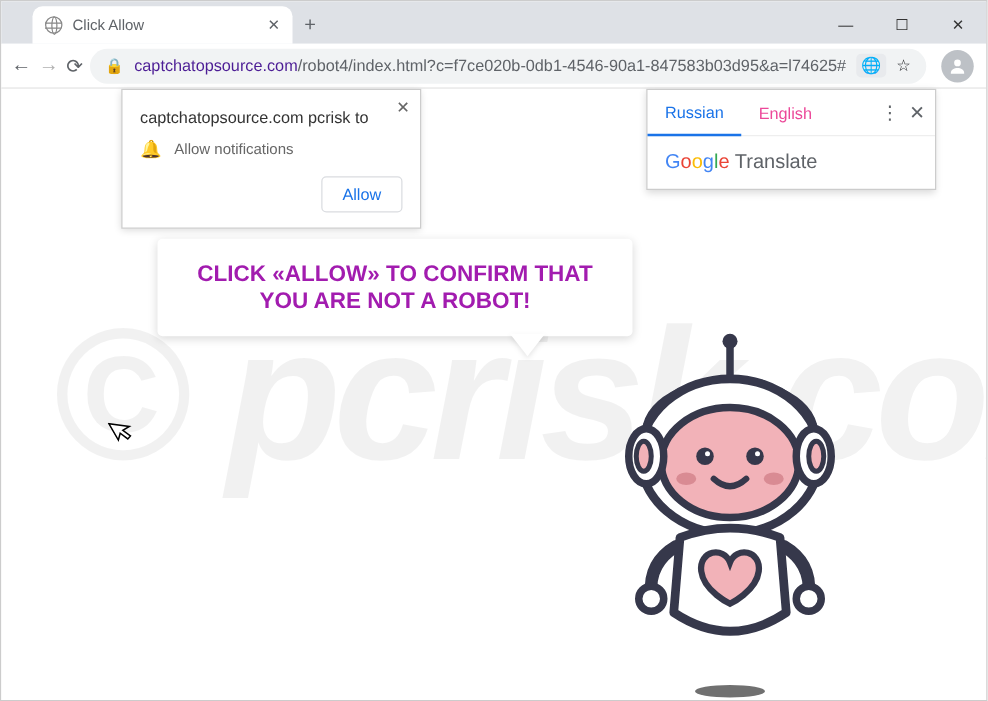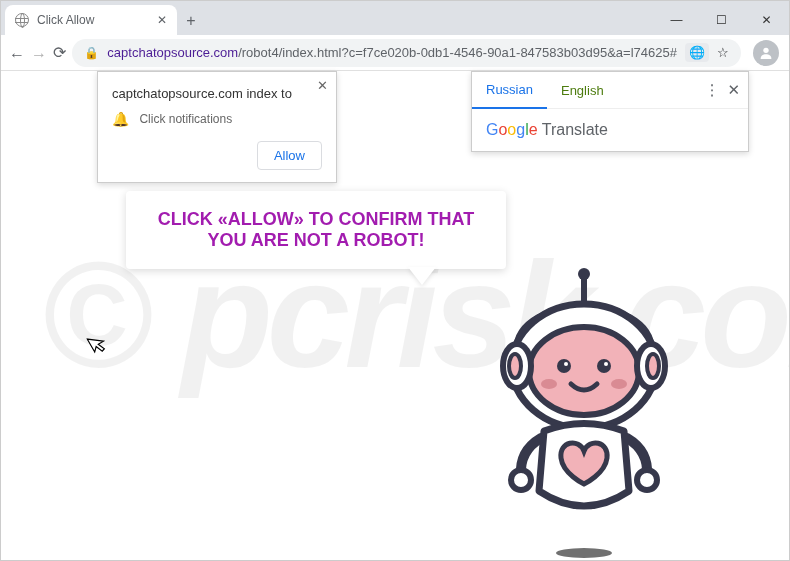--- a/index.html
+++ b/index.html
@@ -1,20 +1,20 @@
 <!DOCTYPE html>
 <html><head>
 <meta charset="utf-8">
 <style>
 * { margin: 0; padding: 0; box-sizing: border-box; font-family: "Segoe UI", Arial, sans-serif; }
 body { width: 790px; height: 561px; background: #fff; overflow: hidden; position: relative; border: 1px solid #ccc; }
 
 
 .titlebar { height: 34px; background: #dee1e6; display: flex; align-items: flex-end; }
-.tab { margin-left: 4px; height: 30px; background: #fff; border-radius: 8px 8px 0 0; display: flex; align-items: center; padding: 0 10px; width: 172px; font-size: 12px; color: #5f6368; gap: 8px; }
+.tab { margin-left: 25px; height: 30px; background: #fff; border-radius: 8px 8px 0 0; display: flex; align-items: center; padding: 0 10px; width: 208px; font-size: 12px; color: #5f6368; gap: 8px; }
 .tab .globe { width: 14px; height: 14px; border: 1.2px solid #888; border-radius: 50%; position: relative; flex-shrink: 0; }
 .tab .globe::before, .tab .globe::after { content: ""; position: absolute; background: transparent; border: 1.2px solid #888; }
 .tab .globe::before { left: 4px; top: -1px; width: 3px; height: 13px; border-radius: 50%; }
 .tab .globe::after { top: 4px; left: -1px; width: 13px; height: 3px; border-radius: 0; border-left: none; border-right: none; }
 .tab .title { flex: 1; white-space: nowrap; overflow: hidden; text-overflow: ellipsis; }
 .tab .close { font-size: 12px; color: #5f6368; cursor: pointer; }
 .newtab { width: 28px; height: 28px; display: flex; align-items: center; justify-content: center; font-size: 16px; color: #5f6368; cursor: pointer; }
 .wincontrols { margin-left: auto; display: flex; }
 .wincontrols div { width: 45px; height: 30px; display: flex; align-items: center; justify-content: center; color: #333; cursor: pointer; font-size: 12px; }
 
@@ -37,23 +37,23 @@
 
 .notif { position: absolute; top: 0; left: 96px; width: 240px; background: #fff; border: 1px solid #ccc; box-shadow: 0 2px 6px rgba(0,0,0,.15); padding: 14px 14px 12px 14px; font-size: 13px; z-index: 20; }
 .notif .close { position: absolute; top: 6px; right: 8px; font-size: 13px; color: #666; cursor: pointer; }
 .notif .line1 { color: #333; margin-bottom: 10px; }
 .notif .line2 { display: flex; align-items: center; gap: 10px; color: #666; font-size: 12px; margin-bottom: 14px; }
 .notif .bell { font-size: 14px; color: #666; }
 .notif .btns { display: flex; justify-content: flex-end; gap: 24px; }
 .notif button { background: #fff; border: 1px solid #dadce0; color: #1a73e8; padding: 6px 16px; font-size: 13px; border-radius: 4px; cursor: pointer; }
 
 
-.translate { position: absolute; top: 0; right: 40px; width: 278px; background: #fff; border: 1px solid #ccc; box-shadow: 0 2px 6px rgba(0,0,0,.15); z-index: 20; font-size: 13px; }
+.translate { position: absolute; top: 0; right: 40px; width: 232px; background: #fff; border: 1px solid #ccc; box-shadow: 0 2px 6px rgba(0,0,0,.15); z-index: 20; font-size: 13px; }
 .translate .tabs { display: flex; align-items: center; border-bottom: 1px solid #eee; }
-.translate .ttab { padding: 10px 14px; color: #4d7c0f; cursor: pointer; }
+.translate .ttab { padding: 10px 14px; color: #ec4899; cursor: pointer; }
 .translate .ttab.active { color: #1a73e8; border-bottom: 2px solid #1a73e8; margin-bottom: -1px; }
 .translate .tright { margin-left: auto; display: flex; align-items: center; padding-right: 8px; gap: 8px; }
 .translate .tright span { cursor: pointer; color: #5f6368; font-size: 15px; }
 .translate .body { padding: 12px 14px; color: #5f6368; font-size: 16px; }
 .translate .body .g { color: #5f6368; }
 .translate .body .g .g1 { color: #4285F4; } .translate .body .g .g2 { color: #EA4335; } .translate .body .g .g3 { color: #FBBC05; } .translate .body .g .g4 { color: #34A853; }
 
 
 .bubble { position: absolute; top: 120px; left: 125px; width: 380px; background: #fff; border-radius: 4px; box-shadow: 0 2px 8px rgba(0,0,0,.15); padding: 18px 20px; text-align: center; font-size: 18px; font-weight: 700; color: #a21caf; z-index: 5; }
 .bubble::after { content: ""; position: absolute; bottom: -16px; right: 70px; width: 0; height: 0; border-left: 14px solid transparent; border-right: 14px solid transparent; border-top: 18px solid #fff; filter: drop-shadow(0 2px 2px rgba(0,0,0,.1)); }
@@ -105,24 +105,24 @@
     <div class="icnbtn">⋮</div>
   </div>
 </div>
 
 <div class="viewport">
 
   <div class="wm">© pcrisk.com</div>
 
   <div class="notif">
     <span class="close">✕</span>
-    <div class="line1">captchatopsource.com index to</div>
+    <div class="line1">captchatopsource.com pcrisk to</div>
     <div class="line2">
       <span class="bell">🔔</span>
-      <span>Click notifications</span>
+      <span>Allow notifications</span>
     </div>
     <div class="btns">
       <button>Allow</button>
     </div>
   </div>
 
   <div class="translate">
     <div class="tabs">
       <div class="ttab active">Russian</div>
       <div class="ttab">English</div>

